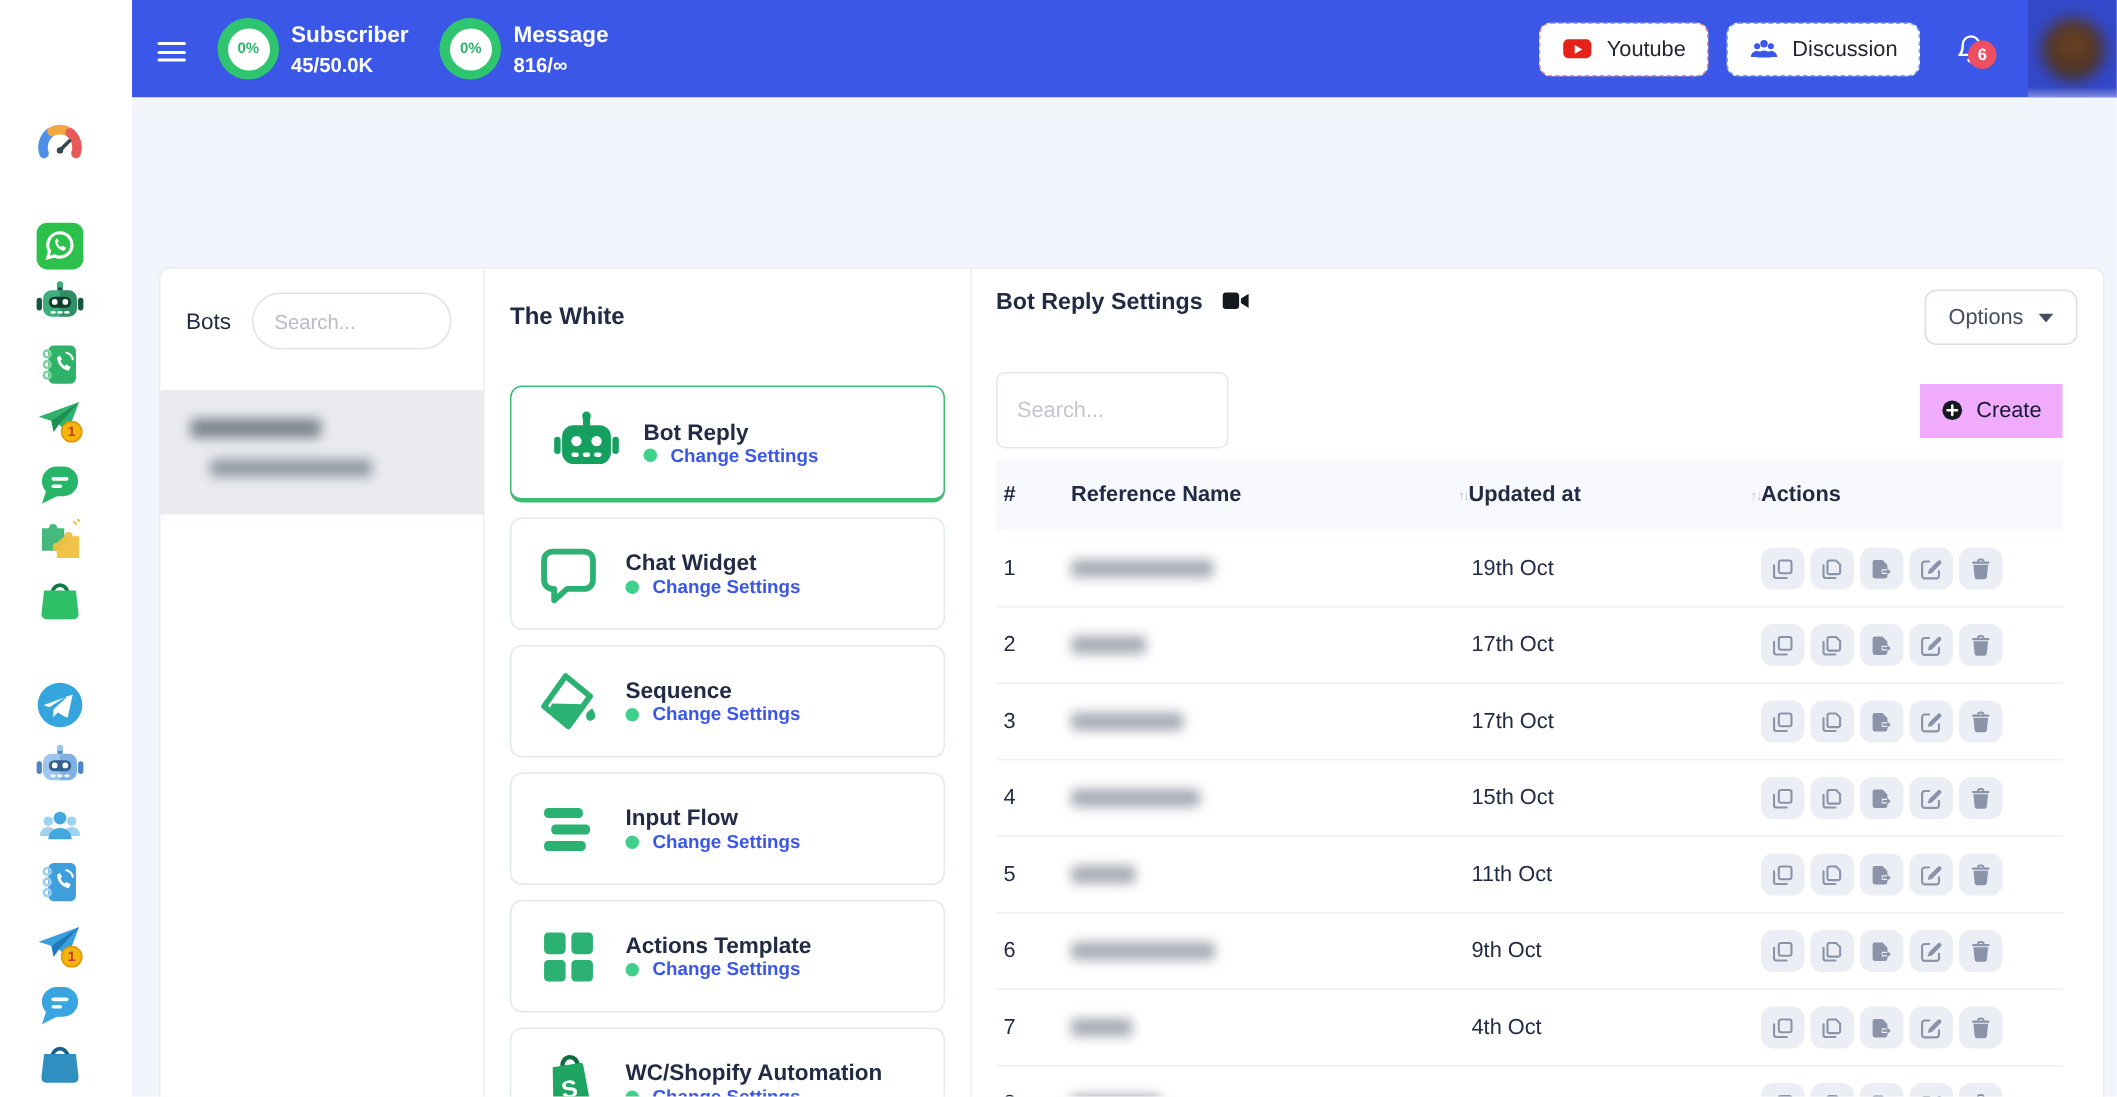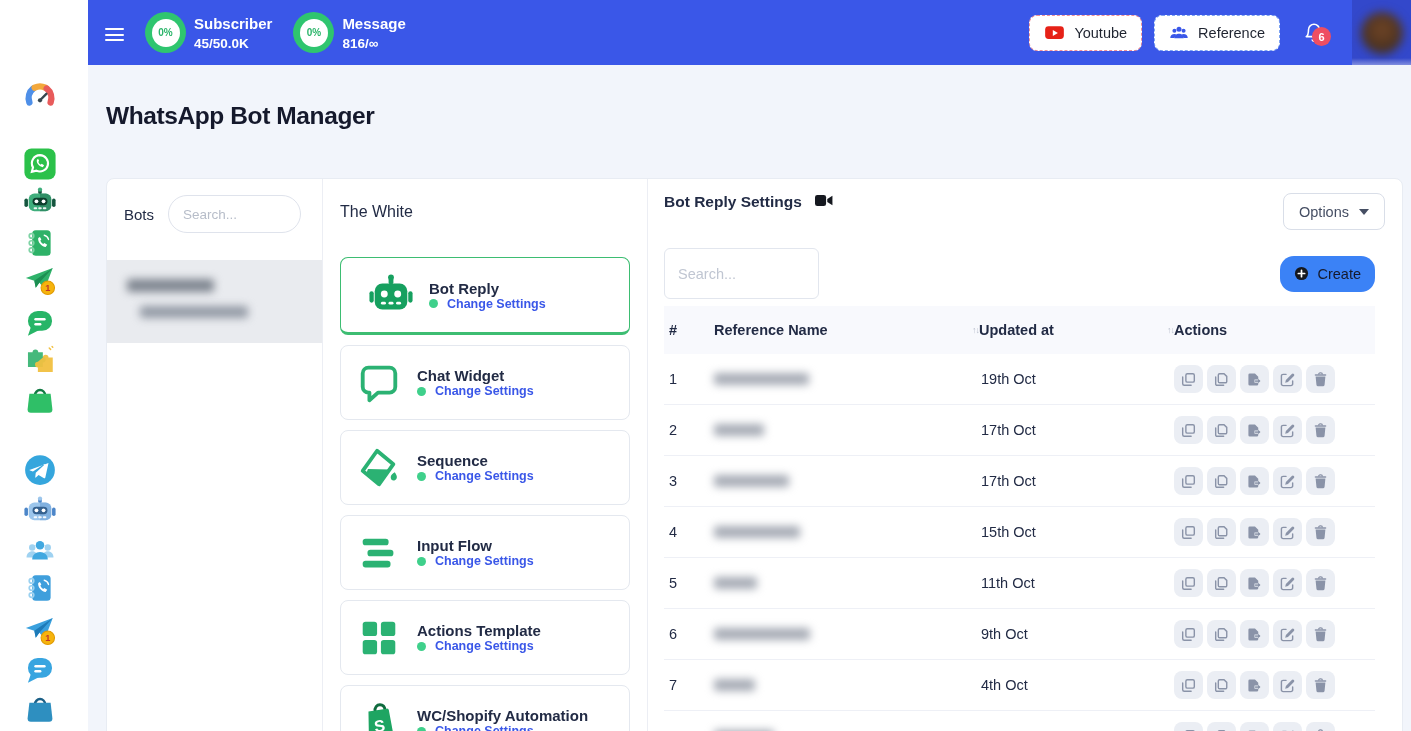--- a/index.html
+++ b/index.html
@@ -32,39 +32,39 @@
 .page-sub{margin:9px 0 0 18px;font-size:14.5px;color:#8a92a6;}
 .card{position:absolute;left:18px;top:113px;width:1297px;height:620px;background:#fff;border:1px solid #e8ecf3;border-radius:8px 8px 0 0;display:flex;}
 .panel-bots{width:216px;border-right:1px solid #eceef4;flex:none;}
 .pb-head{display:flex;align-items:center;padding:16px 21px 0 17px;}
 .pb-title{font-size:15px;font-weight:400;color:#222b45;margin-right:14px;}
 .pb-search{flex:1;min-width:0;height:38px;border:1px solid #dfe3ec;border-radius:19px;padding:0 14px;font-size:13.5px;color:#222;outline:none;background:#fff;}
 .pb-search::placeholder{color:#b7bdc9;}
 .bot-item{margin-top:27px;height:83px;background:#e9ebef;position:relative;cursor:pointer;}
 .blur-line{position:absolute;border-radius:3px;filter:blur(4px);}
 .panel-bot{width:325px;border-right:1px solid #eceef4;padding:24px 17px 0 17px;flex:none;}
-.pb2-title{font-size:16px;font-weight:400;color:#222b45;}
+.pb2-title{font-size:16px;font-weight:700;color:#222b45;}
 .scards{margin-top:36px;}
 .scard{height:75px;border:1px solid #e4e8ef;border-radius:8px;display:flex;align-items:center;padding:0 12px;margin-bottom:10px;background:#fff;cursor:pointer;}
 .scard.active{height:78px;border-color:#3dbd72;border-bottom:3px solid #3dbd72;padding-left:24px;}
 .scard .sicon{width:46px;height:46px;flex:none;margin:0 15px 0 3px;}
 .scard .sicon svg{width:100%;height:100%;display:block;}
 .sc-title{font-size:15px;font-weight:700;color:#222b45;}
 .sc-link-row{display:flex;align-items:center;margin-top:0;}
 .sc-dot{width:9px;height:9px;border-radius:50%;background:#3fd08b;margin-right:9px;}
 .sc-link{font-size:12.5px;font-weight:700;color:#3a57e8;cursor:pointer;}
 .panel-reply{flex:1;padding:14px 27px 0 16px;position:relative;}
 .pr-head{display:flex;align-items:flex-start;height:37px;}
 .pr-title{font-size:15.5px;font-weight:700;color:#222b45;}
 .cam{margin-left:13px;display:flex;}
 .options-btn{margin-left:auto;margin-right:-10px;height:37px;padding:0 15px;border:1px solid #d9dee8;border-radius:8px;background:#fff;display:flex;align-items:center;gap:10px;font-size:14.5px;color:#454e63;cursor:pointer;font-family:inherit;}
 .pr-toolbar{display:flex;align-items:center;margin-top:18px;}
 .pr-search{width:155px;height:51px;border:1px solid #e2e6ee;border-radius:6px;padding:0 13px;font-size:14.5px;outline:none;font-family:inherit;}
 .pr-search::placeholder{color:#c0c6d2;}
-.create-btn{margin-left:auto;height:36px;padding:16px 14px;background:#3b82f6;border:none;border-radius:14px;display:flex;align-items:center;gap:8px;font-size:14.5px;color:#15192c;cursor:pointer;font-family:inherit;}
+.create-btn{margin-left:auto;height:36px;padding:16px 14px;background:#f0abfc;border:none;border-radius:0;display:flex;align-items:center;gap:8px;font-size:14.5px;color:#15192c;cursor:pointer;font-family:inherit;}
 .table{margin-top:7px;}
 .trow{display:grid;grid-template-columns:45px 265px 195px 1fr;align-items:center;padding-left:5px;}
 .thead{height:48px;background:#f8f9fd;font-weight:700;color:#222b45;font-size:14.5px;}
 .th{display:flex;align-items:center;justify-content:space-between;}
 .sort{font-size:9px;color:#b9bfcc;letter-spacing:-1px;font-weight:400;}
 .tbody .trow{height:51px;border-bottom:1px solid #eef0f6;}
 .num,.date{font-size:14.5px;color:#222b45;}
 .date{padding-left:2px;}
 .name-bar{height:12px;border-radius:3px;background:#a6abb5;filter:blur(4px);}
 .actions{display:flex;gap:4px;}
@@ -247,37 +247,36 @@
     </button>
     <button class="pill-btn disc">
       <svg width="20" height="17" viewBox="0 0 24 20" fill="#3a57e8">
           <circle cx="6.5" cy="8" r="2.4"></circle>
           <circle cx="17.5" cy="8" r="2.4"></circle>
           <circle cx="12" cy="6" r="3"></circle>
           <path d="M1.5 16.5c0-2.8 2.2-4.7 5-4.7 1 0 2 .3 2.7.8a6.8 6.8 0 0 0-2.7 3.9z"></path>
           <path d="M22.5 16.5c0-2.8-2.2-4.7-5-4.7-1 0-2 .3-2.7.8a6.8 6.8 0 0 1 2.7 3.9z"></path>
           <path d="M6.4 17c0-3.2 2.5-5.6 5.6-5.6s5.6 2.4 5.6 5.6z"></path>
         </svg>
-      <span>Reference</span>
+      <span>Discussion</span>
     </button>
     <div class="bell-wrap">
       <svg width="22" height="23" viewBox="0 0 24 24" fill="none" stroke="#fff" stroke-width="1.7" stroke-linecap="round" stroke-linejoin="round">
           <path d="M18 9a6 6 0 1 0-12 0c0 6-2.5 7.5-2.5 7.5h17S18 15 18 9"></path>
           <path d="M10 20.2a2.2 2.2 0 0 0 4 0"></path>
         </svg>
       <span class="badge">6</span>
     </div>
     <div class="avatar-block">
       <div class="avatar"></div>
     </div>
   </div>
 </header>
 
 <main class="content">
-  <h1 class="page-title">WhatsApp Bot Manager</h1>
 
   <section class="card">
 
     <div class="panel-bots">
       <div class="pb-head">
         <span class="pb-title">Bots</span>
         <input class="pb-search" placeholder="Search..." style="">
       </div>
       <div class="bot-item">
         <div class="blur-line" style="left:20px;top:19px;width:87px;height:13px;background:#7e858f;"></div>

